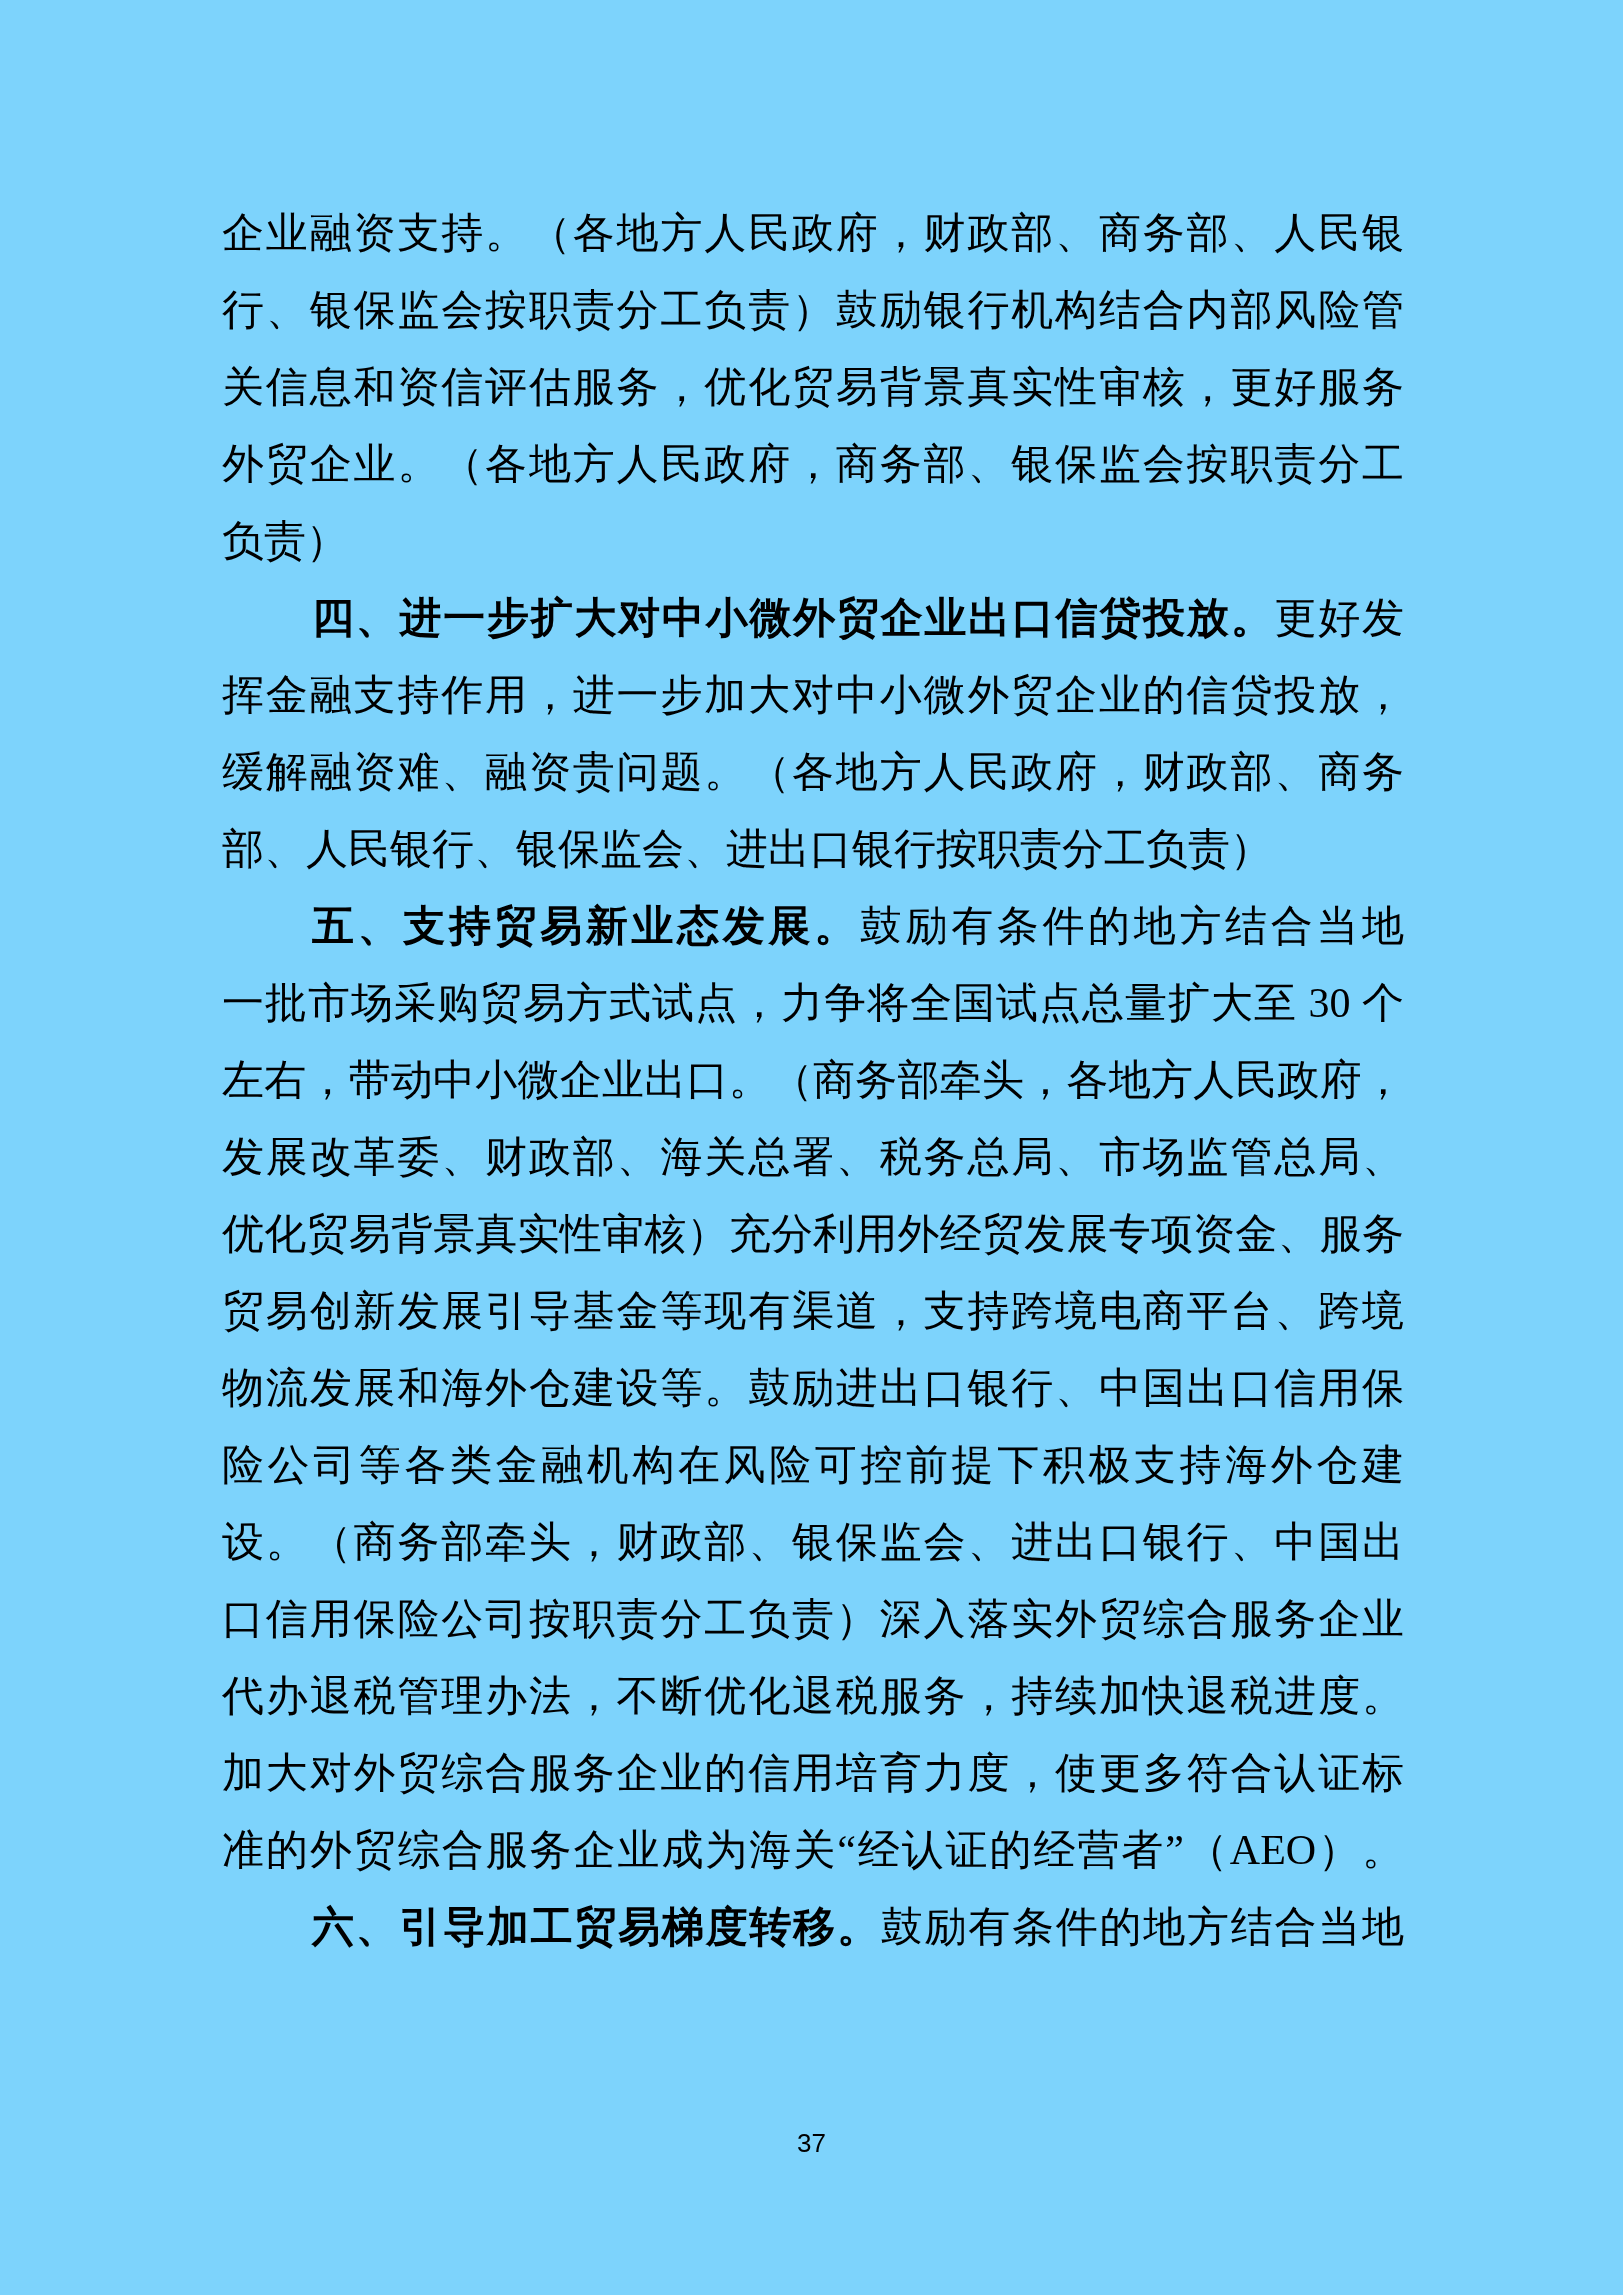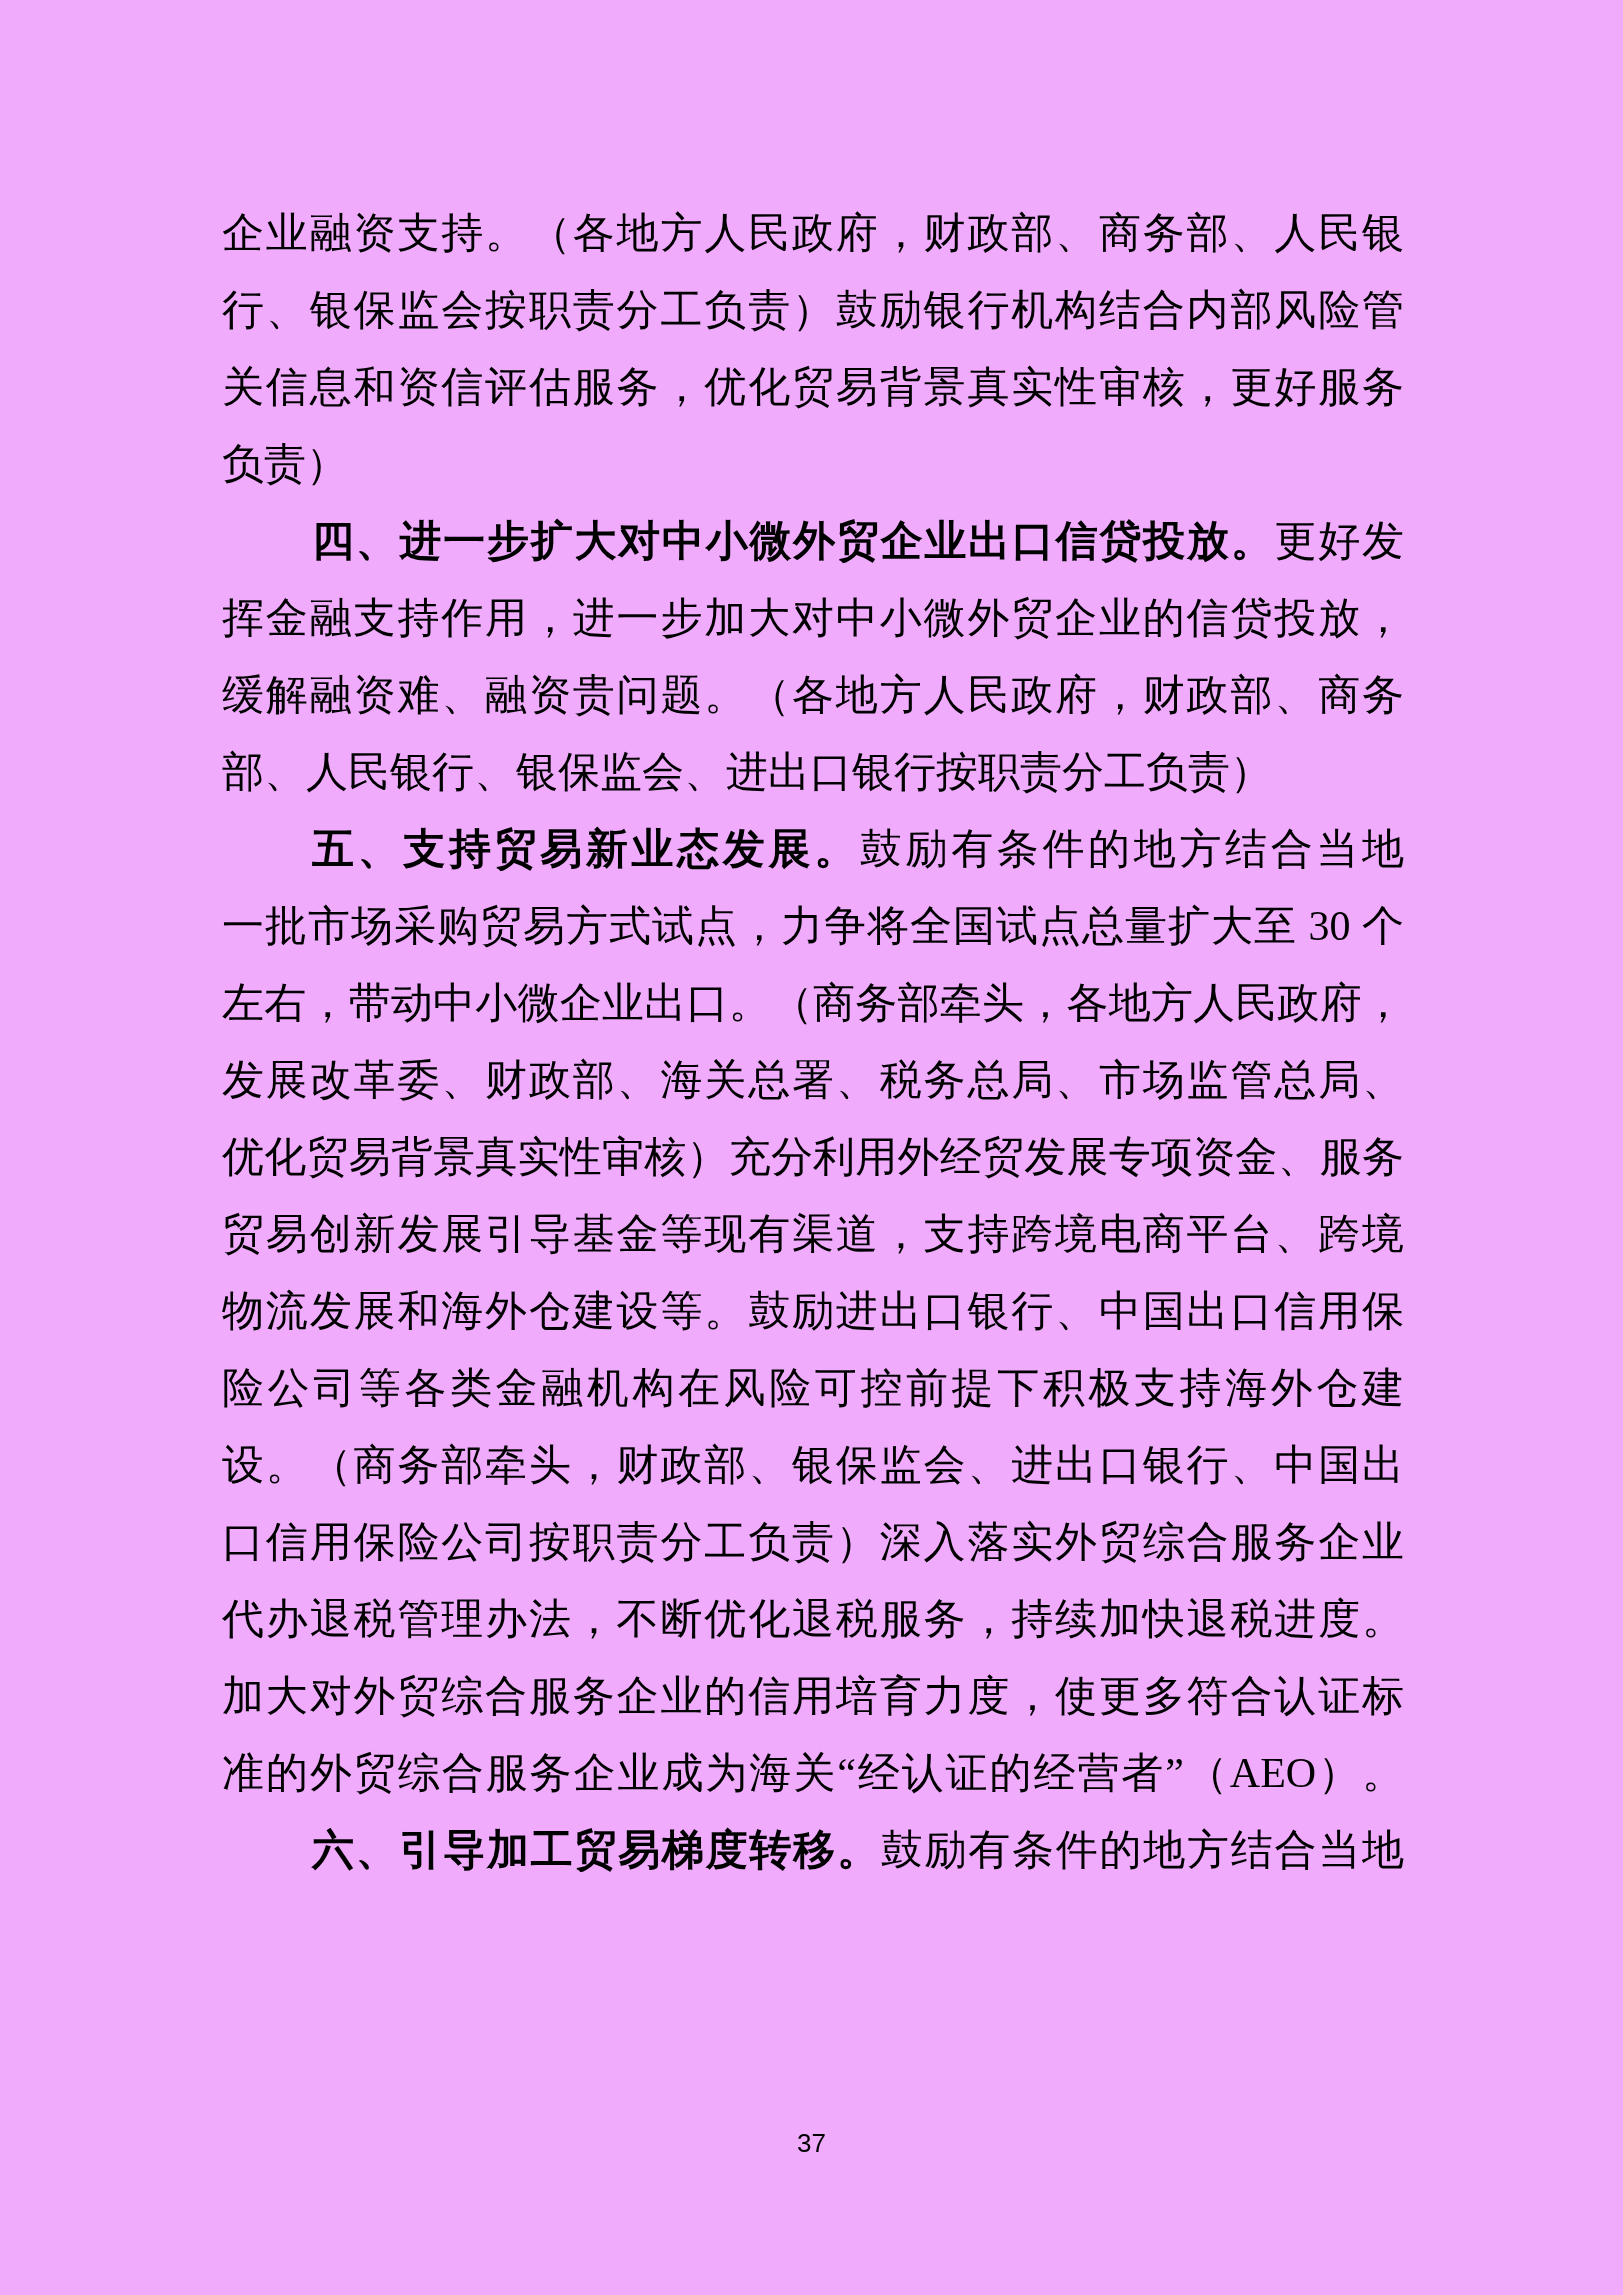--- a/index.html
+++ b/index.html
@@ -9,21 +9,21 @@
   body {
     width: 1623px;
     height: 2295px;
     background: #ffffff;
     position: relative;
     overflow: hidden;
   }
   .page {
     position: absolute;
     inset: 0;
-    background: #f0abfc;
+    background: #7dd3fc;
   }
   .textblock {
     position: absolute;
     left: 222px;
     top: 195px;
     width: 1182px;
     color: #000000;
   }
   .line {
     font-family: "Liberation Serif", "DejaVu Serif", serif;
@@ -54,20 +54,21 @@
   }
 </style>
 </head>
 <body>
 
 <div class="page">
   <div class="textblock">
       <div class="line fill"><span class="seg">企业融资支持。（各地方人民政府，财政部、商务部、人民银</span></div>
       <div class="line fill"><span class="seg">行、银保监会按职责分工负责）鼓励银行机构结合内部风险管</span></div>
       <div class="line fill"><span class="seg">关信息和资信评估服务，优化贸易背景真实性审核，更好服务</span></div>
+      <div class="line fill"><span class="seg">外贸企业。（各地方人民政府，商务部、银保监会按职责分工</span></div>
       <div class="line"><span class="seg">负责）</span></div>
       <div class="line indent fill"><span class="seg bold">四、进一步扩大对中小微外贸企业出口信贷投放。</span><span class="seg">更好发</span></div>
       <div class="line fill"><span class="seg">挥金融支持作用，进一步加大对中小微外贸企业的信贷投放，</span></div>
       <div class="line fill"><span class="seg">缓解融资难、融资贵问题。（各地方人民政府，财政部、商务</span></div>
       <div class="line"><span class="seg">部、人民银行、银保监会、进出口银行按职责分工负责）</span></div>
       <div class="line indent fill"><span class="seg bold">五、支持贸易新业态发展。</span><span class="seg">鼓励有条件的地方结合当地</span></div>
       <div class="line fill"><span class="seg">一批市场采购贸易方式试点，力争将全国试点总量扩大至 30 个</span></div>
       <div class="line fill"><span class="seg">左右，带动中小微企业出口。（商务部牵头，各地方人民政府，</span></div>
       <div class="line fill"><span class="seg">发展改革委、财政部、海关总署、税务总局、市场监管总局、</span></div>
       <div class="line fill"><span class="seg">优化贸易背景真实性审核）充分利用外经贸发展专项资金、服务</span></div>

